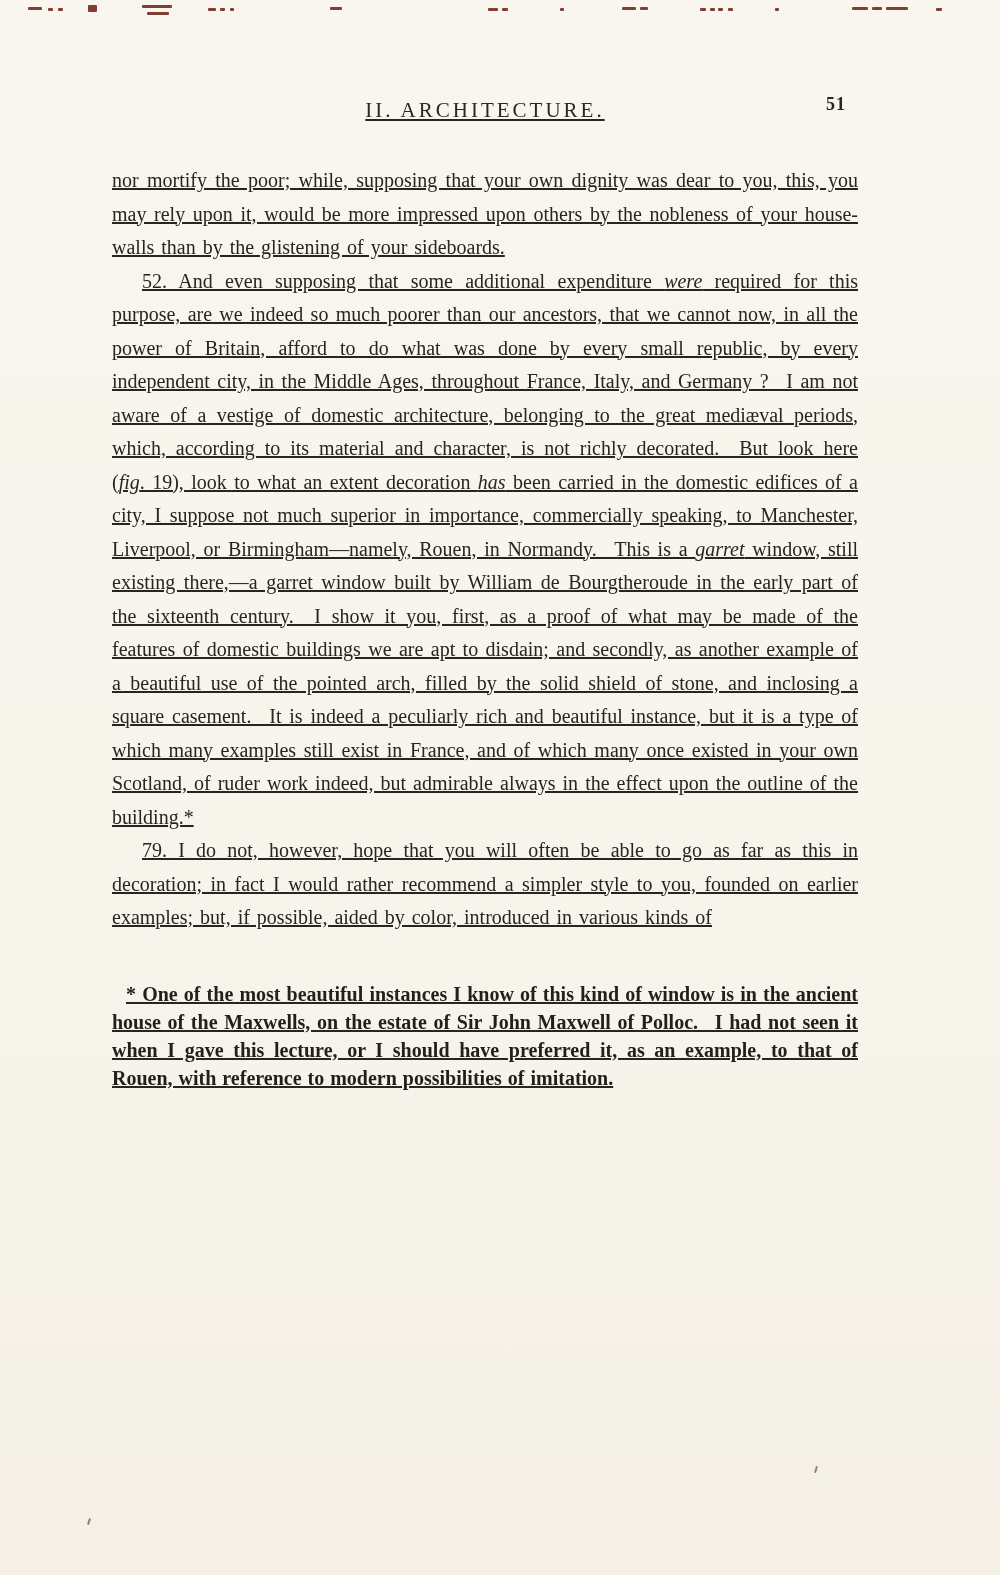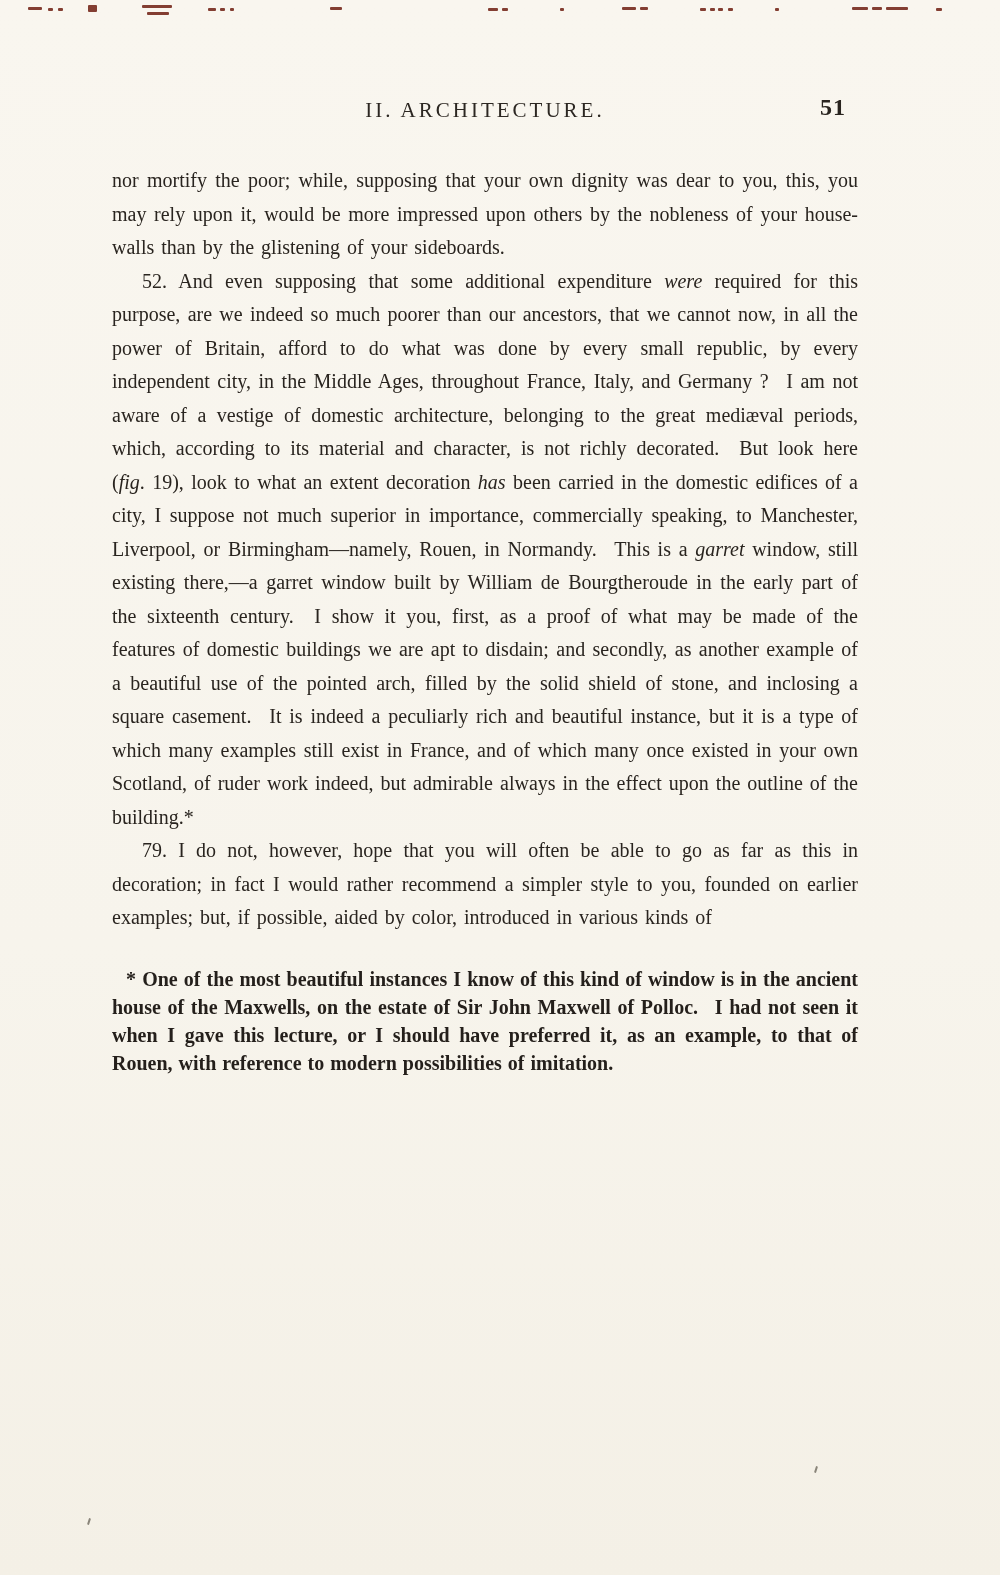--- a/index.html
+++ b/index.html
@@ -26,51 +26,52 @@
     background: #6f1d10;
     height: 3px;
     border-radius: 1px;
     opacity: 0.85;
   }
   .content {
     position: absolute;
     left: 112px;
     top: 98px;
     width: 746px;
+    text-decoration: underline;
   }
   .header {
     position: relative;
     height: 40px;
     margin-bottom: 26px;
   }
   .running-title {
     display: block;
     text-align: center;
     font-size: 21px;
     letter-spacing: 3px;
     color: #2c2722;
   }
   .page-number {
     position: absolute;
     right: 12px;
     top: -4px;
-    font-size: 24px;
+    font-size: 18px;
     font-weight: bold;
     letter-spacing: 1px;
   }
   .body-text p {
     margin: 0;
     font-size: 20px;
     line-height: 33.5px;
     text-align: justify;
     word-spacing: 2px;
   }
   .body-text p.indent { text-indent: 30px; }
   .it { font-style: italic; }
-  .footnote { margin-top: 30px; }
+  .footnote { margin-top: 45px; }
   .footnote p {
     margin: 0;
     font-size: 20px;
     line-height: 28px;
     text-align: justify;
     font-weight: 600;
     word-spacing: 1px;
     color: #241f1b;
   }
   .footnote p.indent { text-indent: 14px; }

